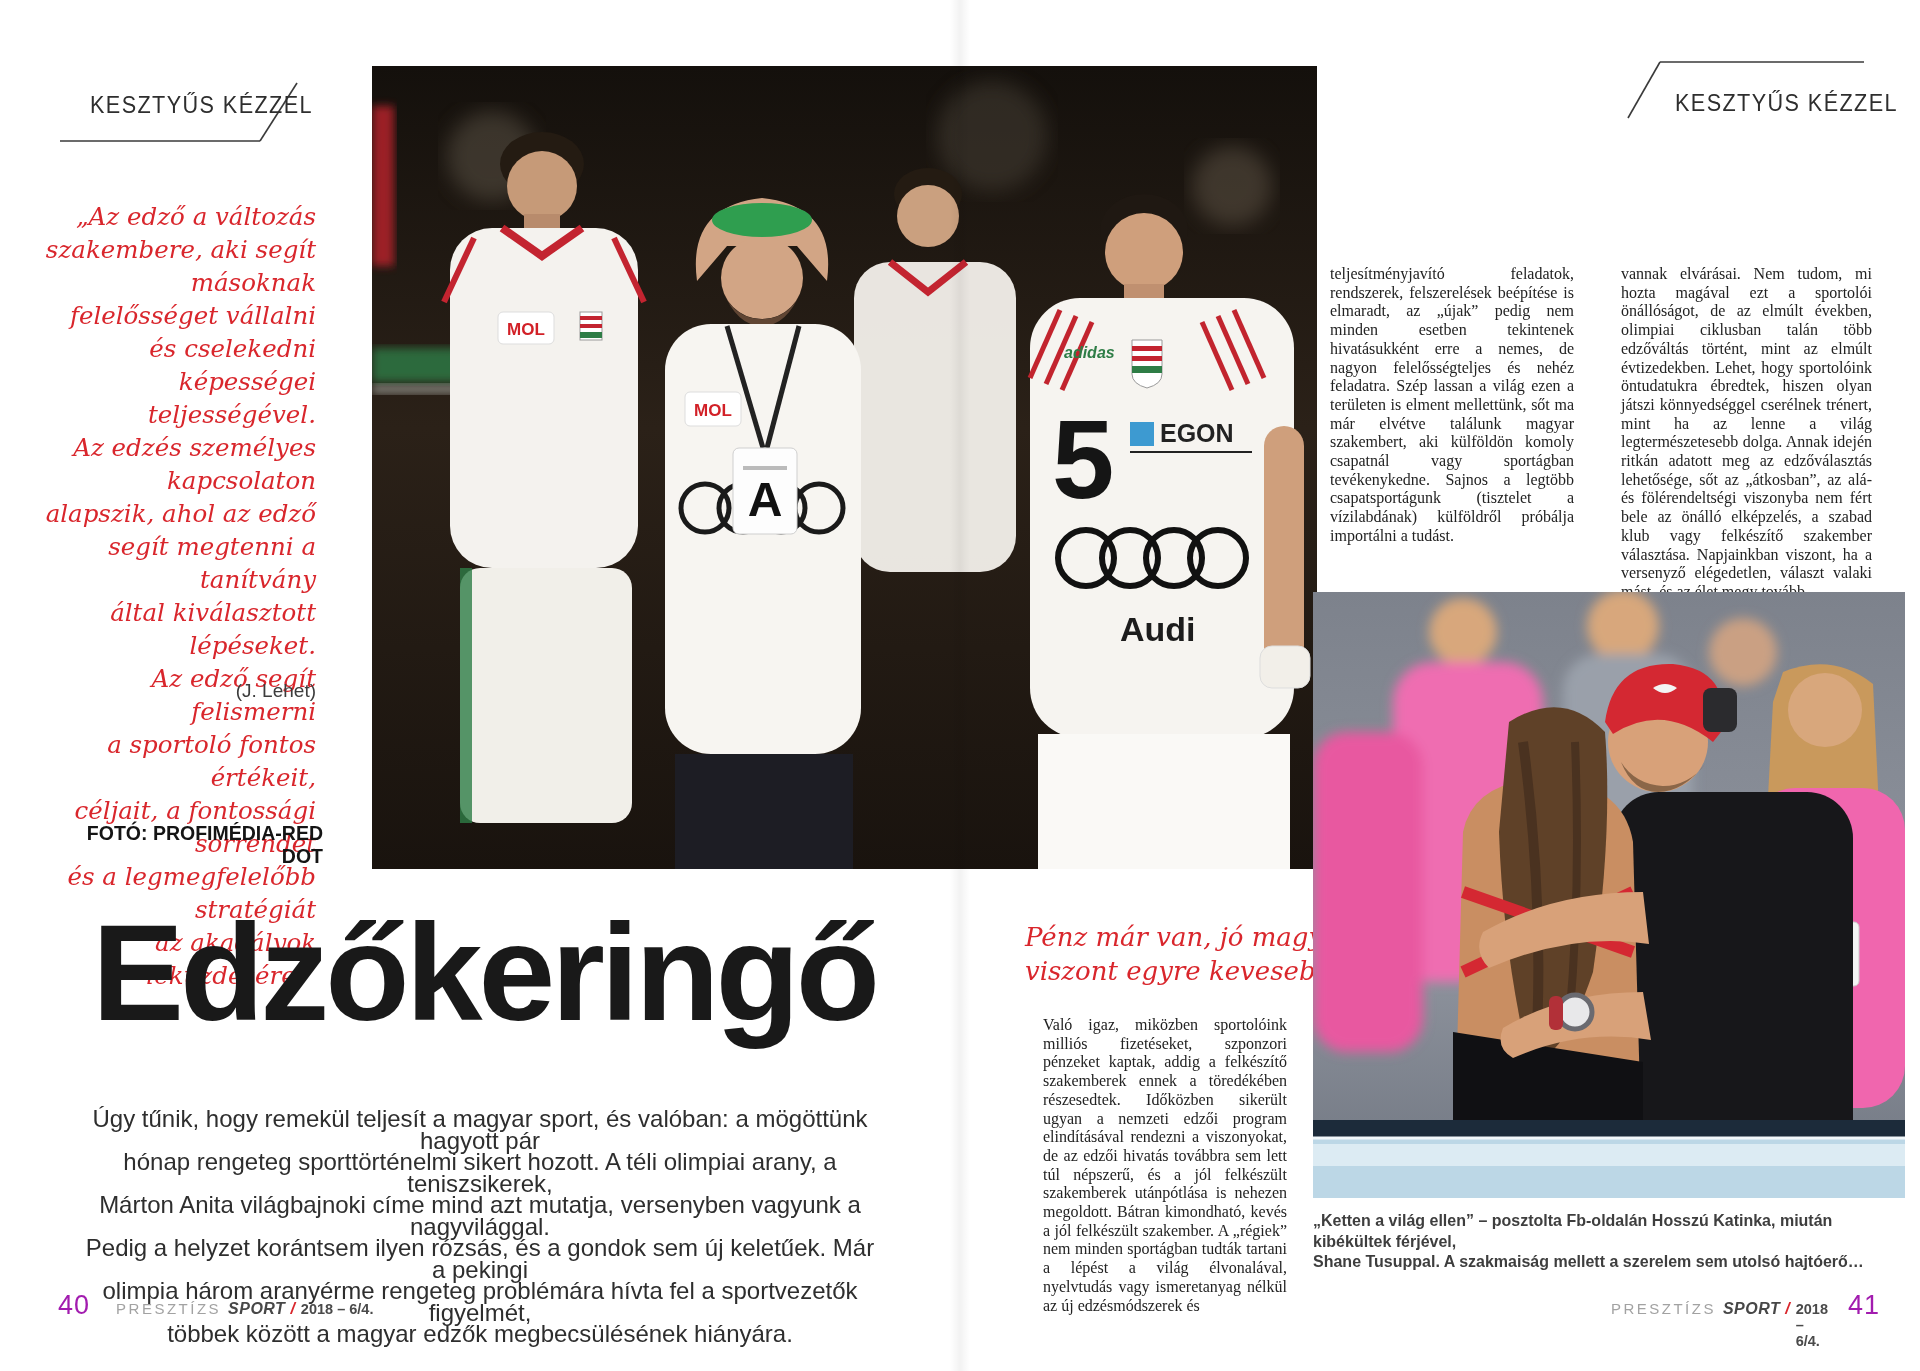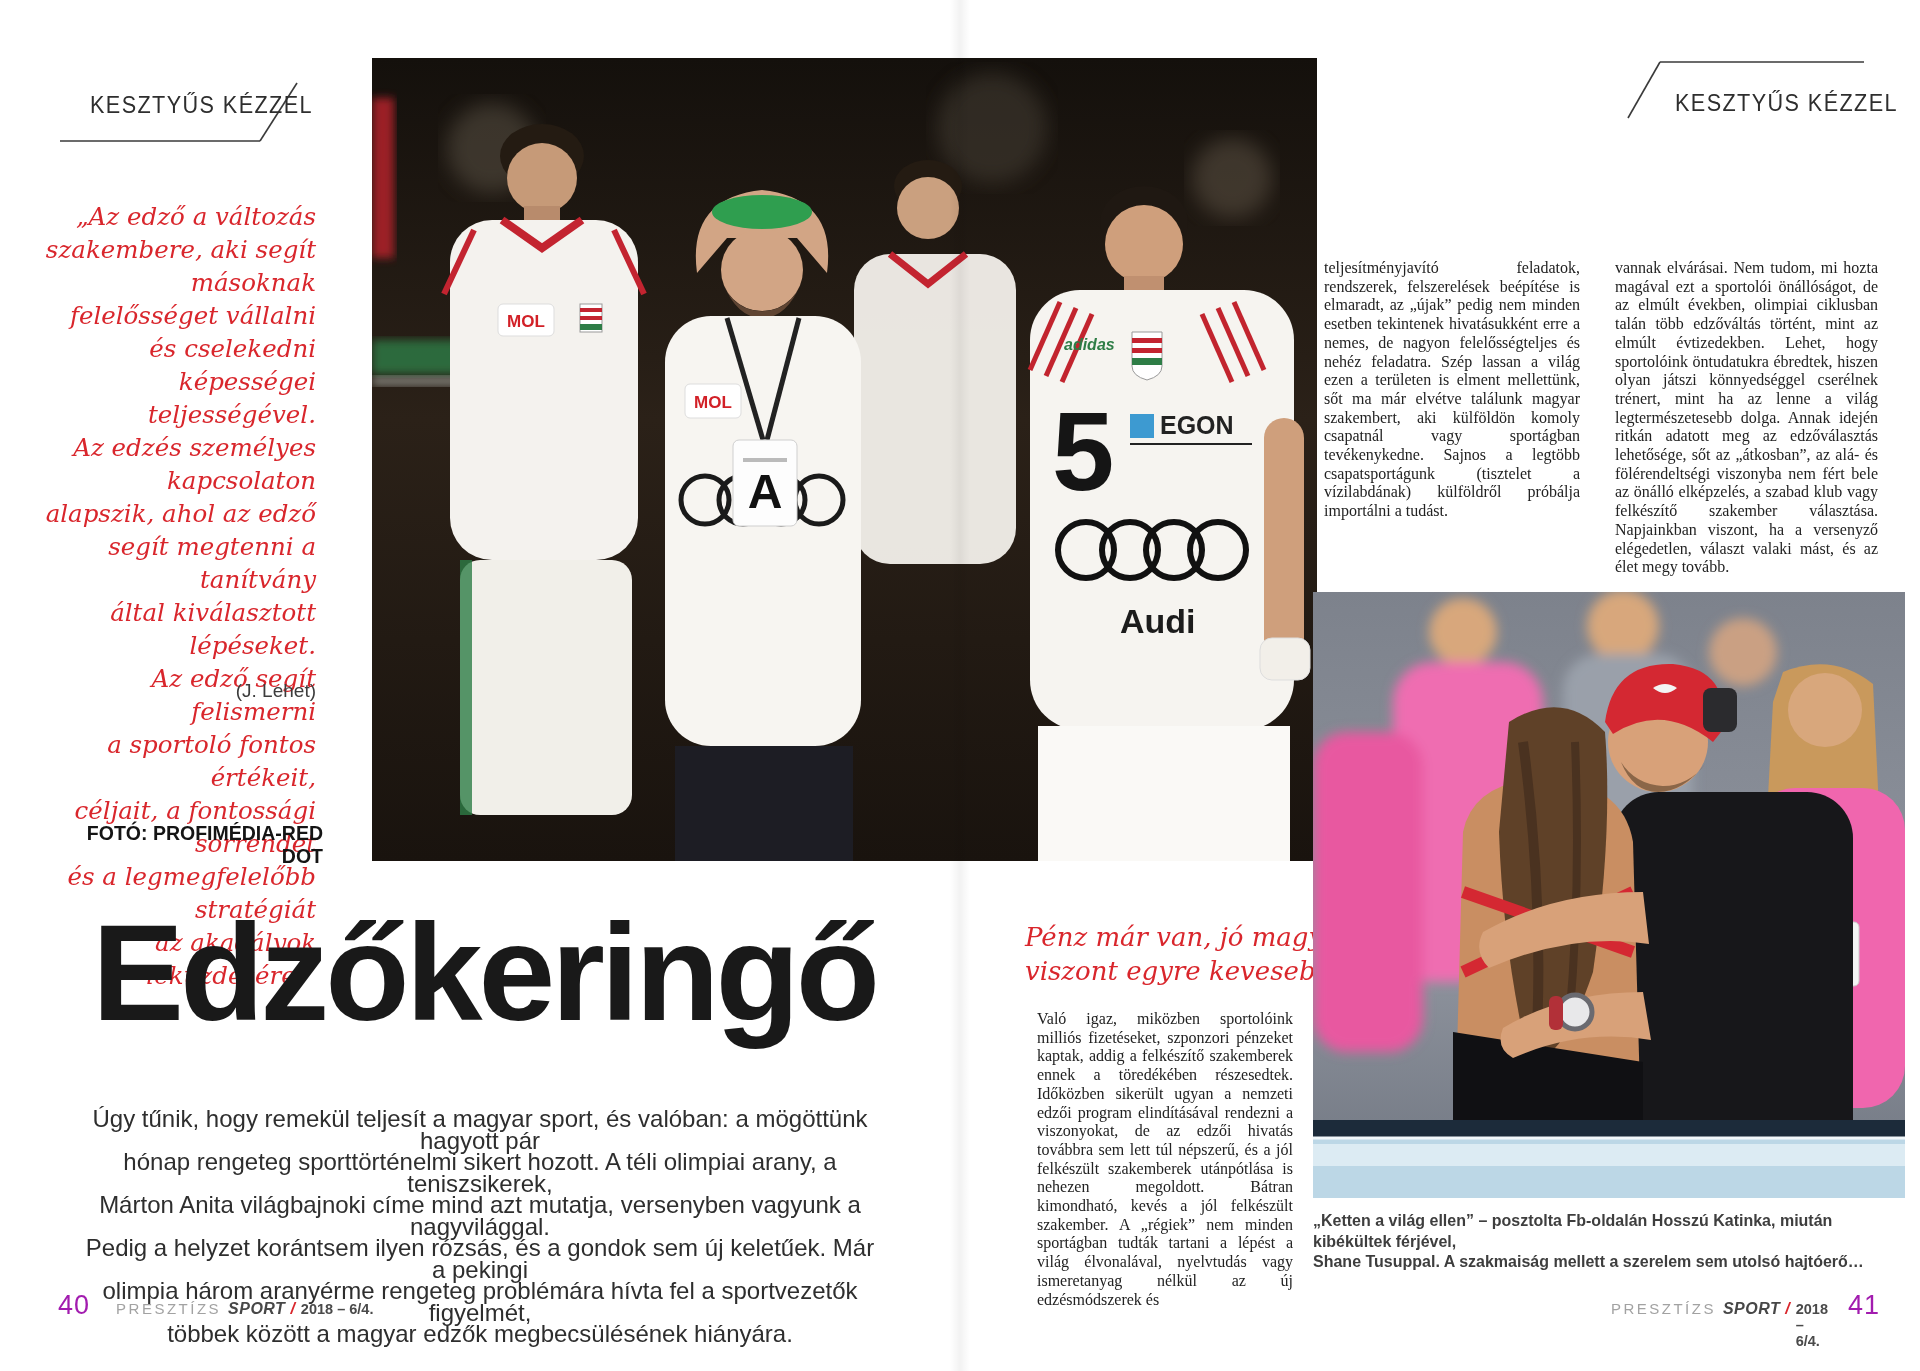--- a/index.html
+++ b/index.html
@@ -20,21 +20,21 @@
 
   .byline{width:268px;text-align:right;font-weight:bold;font-size:19.5px;line-height:23px;color:#141414;}
 
   .big-title{font-size:138px;line-height:1;font-weight:bold;letter-spacing:-4px;color:#191919;white-space:nowrap;}
 
   .lead{width:800px;text-align:center;font-size:24px;line-height:21.5px;color:#2e2e2e;white-space:pre-line;}
 
   
   .bodycol{font-family:"Liberation Serif",serif;font-size:16px;line-height:18.7px;
            text-align:justify;color:#222;}
-  .bodycol p{margin:12px;}
+  .bodycol p{margin:18px;}
   .bodycol p + p{text-indent:17px;}
 
   .subhead{font-size:26px;line-height:34px;white-space:pre-line;}
 
   .caption{width:600px;font-size:16.5px;line-height:20.5px;color:#3e3e3e;font-weight:bold;
            transform:scaleX(.97);transform-origin:left;white-space:pre-line;}
 
   
   .footer{display:flex;align-items:baseline;}
   .pageno{font-size:27px;color:#a21caf;letter-spacing:1px;}
@@ -91,21 +91,21 @@
 
     <div class="abs footer" style="left:58px;top:1290px;">
       <span class="pageno">40</span>
       <span class="brand" style="margin-left:26px;">PRESZTÍZS</span>
       <span class="brand-bold" style="margin-left:7px;">SPORT</span>
       <span class="slash-red" style="margin-left:5px;">/</span>
       <span class="issue" style="margin-left:6px;">2018 – 6/4.</span>
     </div>
   </div>
 
-  <div class="abs" style="left:345px;top:58px;width:945px;height:803px;padding-left:27px;">
+  <div class="abs" style="left:345px;top:66px;width:945px;height:803px;padding-left:27px;">
     <svg width="945" height="803" viewBox="0 0 945 803">
       <defs>
         <linearGradient id="hbg" x1="0" y1="0" x2="0" y2="1">
           <stop offset="0" stop-color="#14100c"></stop>
             <stop offset=".45" stop-color="#2b2118"></stop>
             <stop offset="1" stop-color="#19130e"></stop>
         </linearGradient>
         <filter id="soft">
             <feGaussianBlur stdDeviation="10"></feGaussianBlur>
           </filter>

